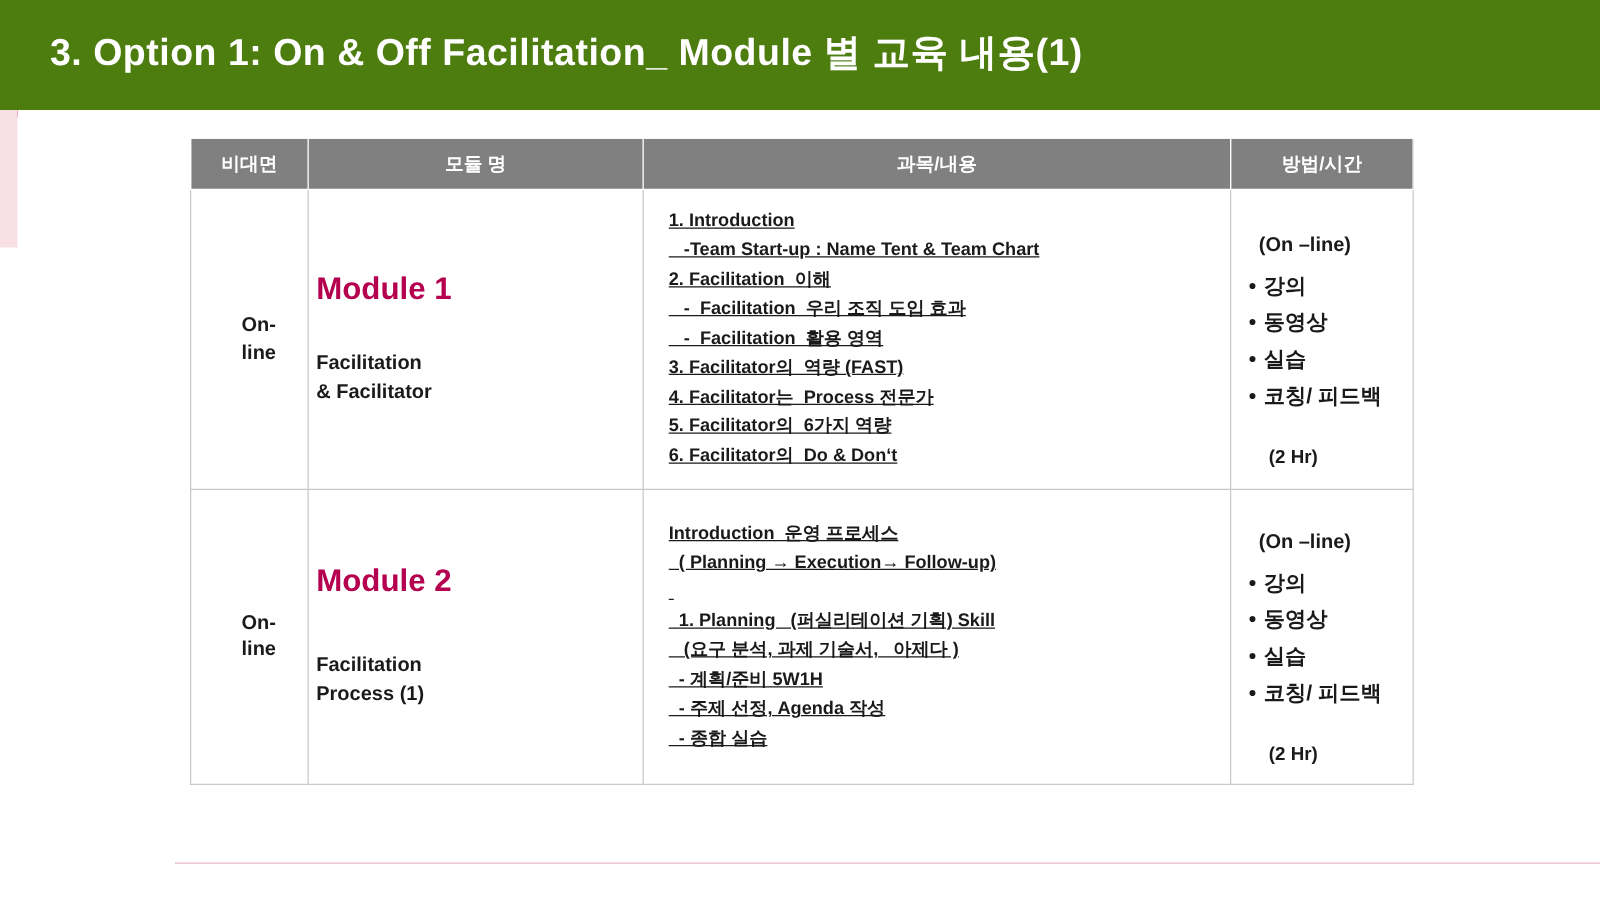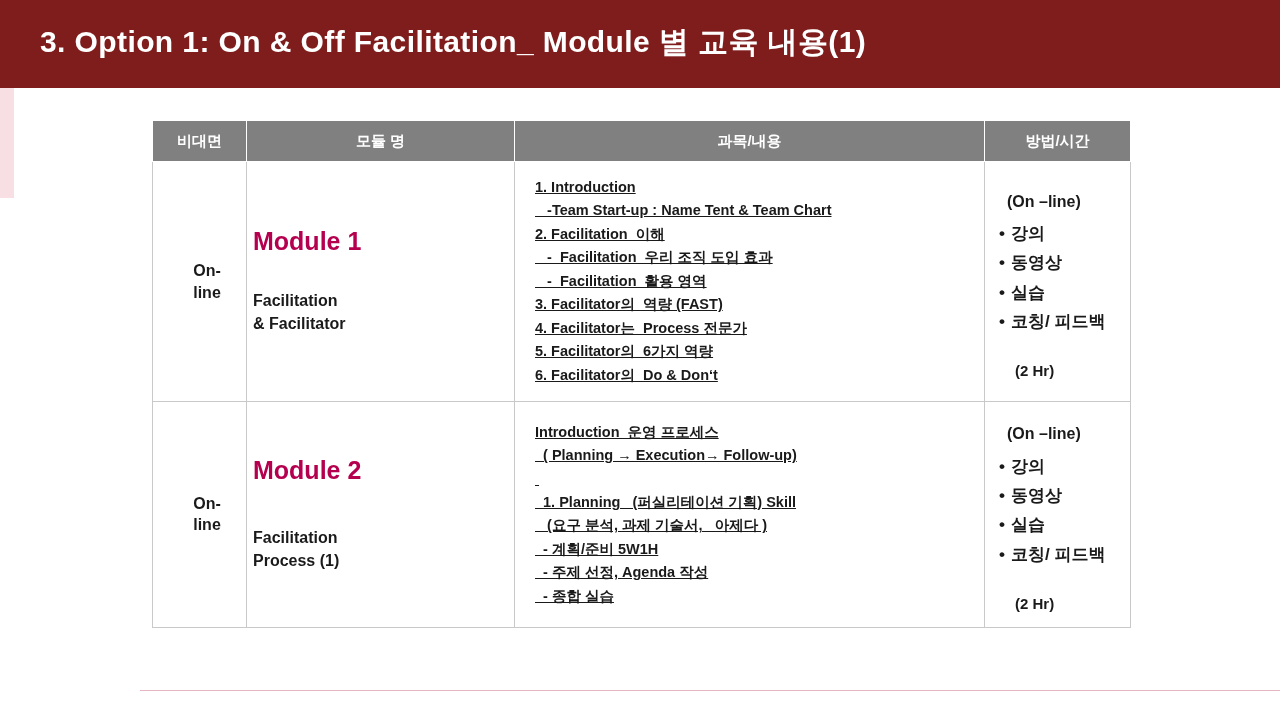--- a/index.html
+++ b/index.html
@@ -20,21 +20,21 @@
     height: 720px;
     background: #ffffff;
   }
   
   .title-bar {
     position: absolute;
     left: 0;
     top: 0;
     width: 1280px;
     height: 88px;
-    background: #7f1d1d;
+    background: #4d7c0f;
   }
   .title-bar .title-text {
     position: absolute;
     left: 40px;
     top: 22px;
     color: #ffffff;
     font-size: 30px;
     font-weight: bold;
     letter-spacing: 0.4px;
     white-space: nowrap;
@@ -62,21 +62,21 @@
     left: 140px;
     top: 690px;
     width: 1140px;
     height: 1px;
     background: #e6b7c2;
   }
   
   .table-wrap {
     position: absolute;
     left: 152px;
-    top: 120px;
+    top: 110px;
     width: 978px;
   }
   table.module-table {
     border-collapse: collapse;
     width: 978px;
     table-layout: fixed;
   }
   table.module-table th {
     background: #808080;
     color: #ffffff;
@@ -114,21 +114,21 @@
   td.col-content {
     background: #ffffff;
     padding: 14px 10px 14px 20px;
     font-size: 14.5px;
     font-weight: bold;
     color: #1a1a1a;
     line-height: 1.62;
   }
   td.col-method {
     background: #ffffff;
-    padding: 18px 8px 10px 14px;
+    padding: 28px 8px 10px 14px;
     font-size: 14.5px;
     font-weight: bold;
     color: #1a1a1a;
     line-height: 1.72;
     vertical-align: top;
   }
   .module-title {
     color: #b5004f;
     font-size: 25px;
     font-weight: bold;

